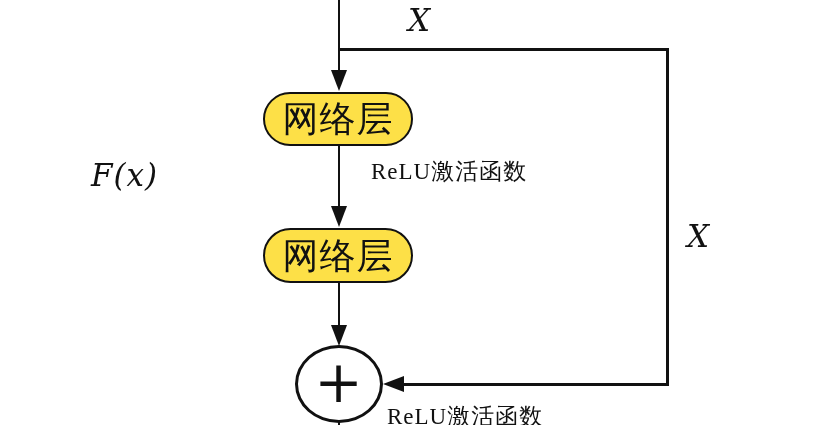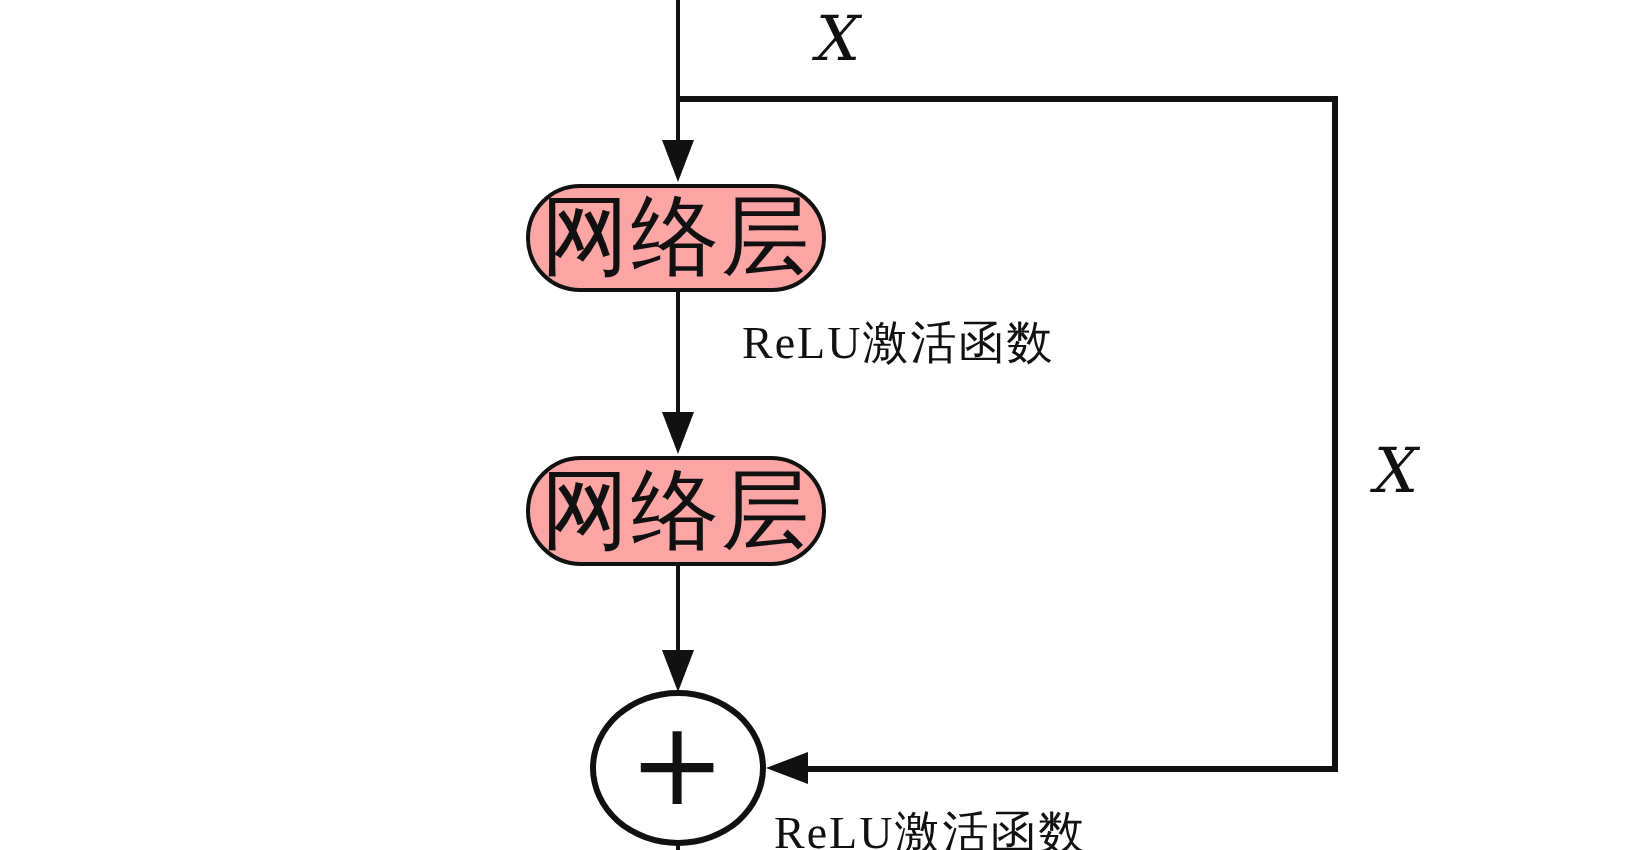--- a/index.html
+++ b/index.html
@@ -35,24 +35,24 @@
     border-right: 21px solid #111111;
   }
   .node {
     position: absolute;
     box-sizing: border-box;
     border: 2.5px solid #111111;
     border-radius: 28px;
     display: flex;
     align-items: center;
     justify-content: center;
-    font-size: 44px;
+    font-size: 36px;
     line-height: 1;
     letter-spacing: 1px;
-    background: #fca5a5;
+    background: #fde047;
   }
   .sum-circle {
     position: absolute;
     box-sizing: border-box;
     border: 3px solid #111111;
     border-radius: 50%;
     display: flex;
     align-items: center;
     justify-content: center;
     background: #ffffff;
@@ -99,20 +99,21 @@
 
   <div class="lbl math" style="left:687px; top:219px;">X</div>
 
   <div class="node" style="left:263px; top:92px; width:150px; height:54px;">
     <span>网络层</span>
   </div>
 
   <div class="ln" style="left:337.7px; top:145px; width:2.6px; height:62px;"></div>
   <div class="arrow-down" style="left:330.5px; top:206px;"></div>
 
+  <div class="lbl math" style="left:91px; top:158px;">F(x)</div>
 
   <div class="lbl cjk" style="left:371px; top:159px;">ReLU激活函数</div>
 
   <div class="node" style="left:263px; top:228px; width:150px; height:55px;">
     <span>网络层</span>
   </div>
 
   <div class="ln" style="left:337.7px; top:283px; width:2.6px; height:43px;"></div>
   <div class="arrow-down" style="left:330.5px; top:325px;"></div>
 

